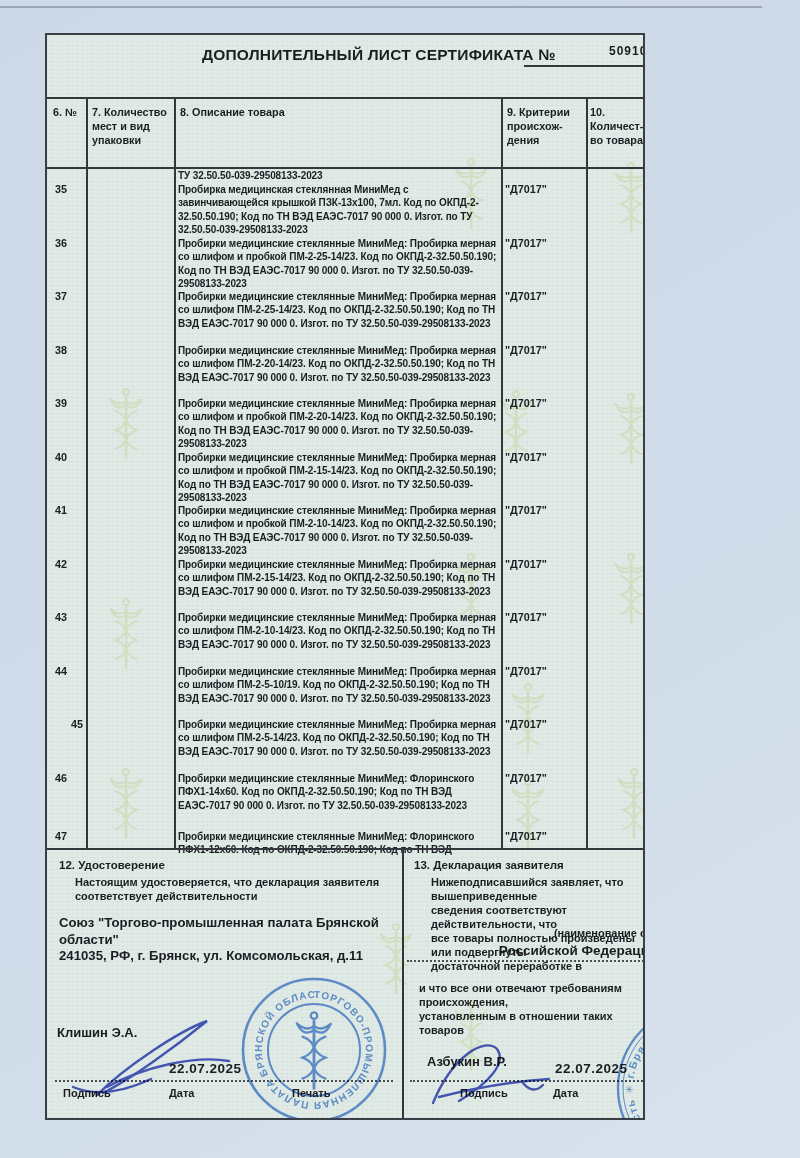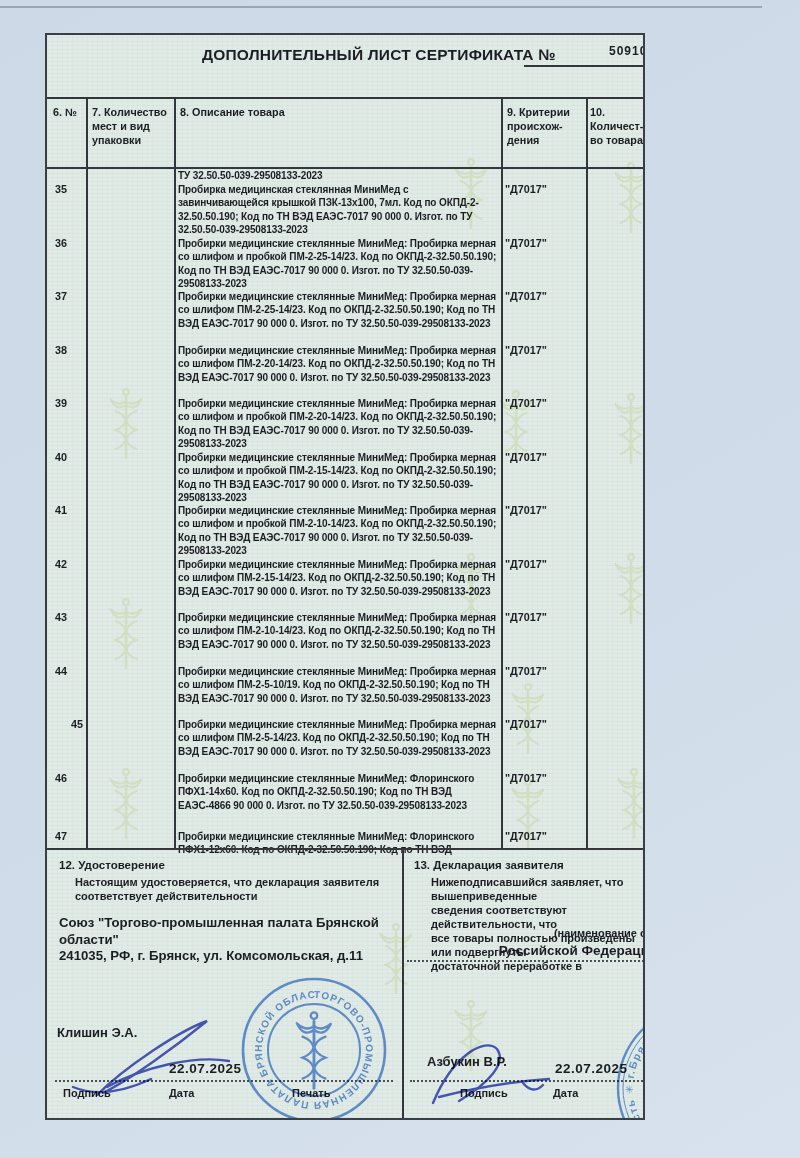--- a/index.html
+++ b/index.html
@@ -184,21 +184,21 @@
             <div class="abs desc" style="left: 131px; top: 498px;">Пробирки медицинские стеклянные МиниМед: Пробирка мерная со шлифом  ПМ-2-5-10/19. Код по ОКПД-2-32.50.50.190; Код по ТН ВЭД ЕАЭС-7017 90 000 0. Изгот. по ТУ 32.50.50-039-29508133-2023</div>
             <div class="abs crit" style="left: 458px; top: 498px;">"Д7017"</div>
           </div>
           <div>
             <div class="abs cellnum" style="left: 24px; top: 551px;">45</div>
             <div class="abs desc" style="left: 131px; top: 551px;">Пробирки медицинские стеклянные МиниМед: Пробирка мерная со шлифом  ПМ-2-5-14/23. Код по ОКПД-2-32.50.50.190; Код по ТН ВЭД ЕАЭС-7017 90 000 0. Изгот. по ТУ 32.50.50-039-29508133-2023</div>
             <div class="abs crit" style="left: 458px; top: 551px;">"Д7017"</div>
           </div>
           <div>
             <div class="abs cellnum" style="left: 8px; top: 605px;">46</div>
-            <div class="abs desc" style="left: 131px; top: 605px;">Пробирки медицинские стеклянные МиниМед: Флоринского ПФХ1-14х60. Код по ОКПД-2-32.50.50.190; Код по ТН ВЭД ЕАЭС-4866 90 000 0. Изгот. по ТУ 32.50.50-039-29508133-2023</div>
+            <div class="abs desc" style="left: 131px; top: 605px;">Пробирки медицинские стеклянные МиниМед: Флоринского ПФХ1-14х60. Код по ОКПД-2-32.50.50.190; Код по ТН ВЭД ЕАЭС-7017 90 000 0. Изгот. по ТУ 32.50.50-039-29508133-2023</div>
             <div class="abs crit" style="left: 458px; top: 605px;">"Д7017"</div>
           </div>
           <div>
             <div class="abs cellnum" style="left: 8px; top: 663px;">47</div>
             <div class="abs desc" style="left: 131px; top: 663px;">Пробирки медицинские стеклянные МиниМед: Флоринского ПФХ1-12х60. Код по ОКПД-2-32.50.50.190; Код по ТН ВЭД</div>
             <div class="abs crit" style="left: 458px; top: 663px;">"Д7017"</div>
           </div>
         </div>
     </div>
 
@@ -220,20 +220,22 @@
     <div class="abs lab" style="left:245px;top:1052px;">Печать</div>
 
     <div class="abs sech" style="left:367px;top:824px;">13. Декларация заявителя</div>
     <div class="abs secb" style="left:384px;top:840px;">Нижеподписавшийся заявляет, что вышеприведенные
 сведения соответствуют действительности, что
 все товары полностью произведены или подвергнуты
 достаточной переработке в</div>
     <div class="abs country" style="left:355px;top:908px;width:352px;">Российской Федерации</div>
     <div class="dots" style="left:360px;top:924px;width:340px;"></div>
     <div class="abs caption" style="left:355px;top:892px;width:352px;padding-left:41px;">(наименование страны)</div>
+    <div class="abs secb" style="left:372px;top:946px;">и что все они отвечают требованиям происхождения,
+установленным в отношении таких товаров</div>
     <div class="abs name" style="left:380px;top:995px;margin-top:24px;">Азбукин В.Р.</div>
     <div class="abs date" style="left:508px;top:1026px;">22.07.2025</div>
     <div class="dots" style="left:363px;top:1044px;width:337px;"></div>
     <div class="abs lab" style="left:413px;top:1052px;">Подпись</div>
     <div class="abs lab" style="left:506px;top:1052px;">Дата</div>
     <div class="abs lab" style="left:612px;top:1052px;">Печать</div>
 
     <svg class="sig" style="left:20px;top:982px;" width="215" height="85" viewBox="0 0 215 85">
       <g fill="none" stroke="#3b4cc0" stroke-width="2.4" stroke-linecap="round" opacity=".9">
         <path d="M30 78 C58 50 112 14 140 4 C108 30 64 62 36 76"></path>

